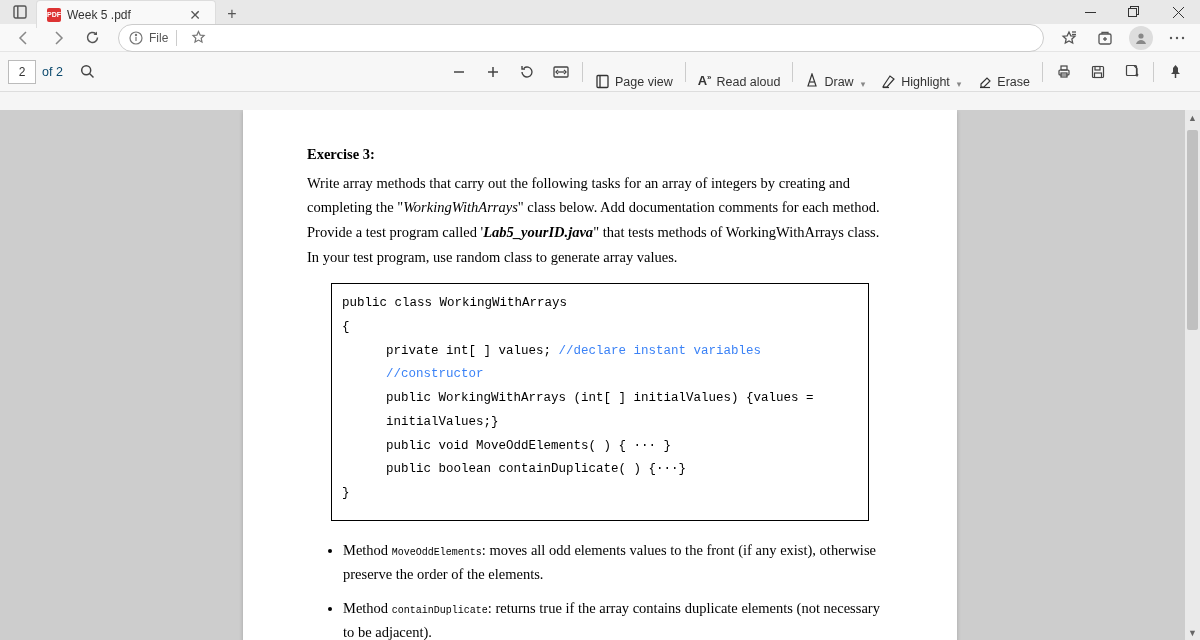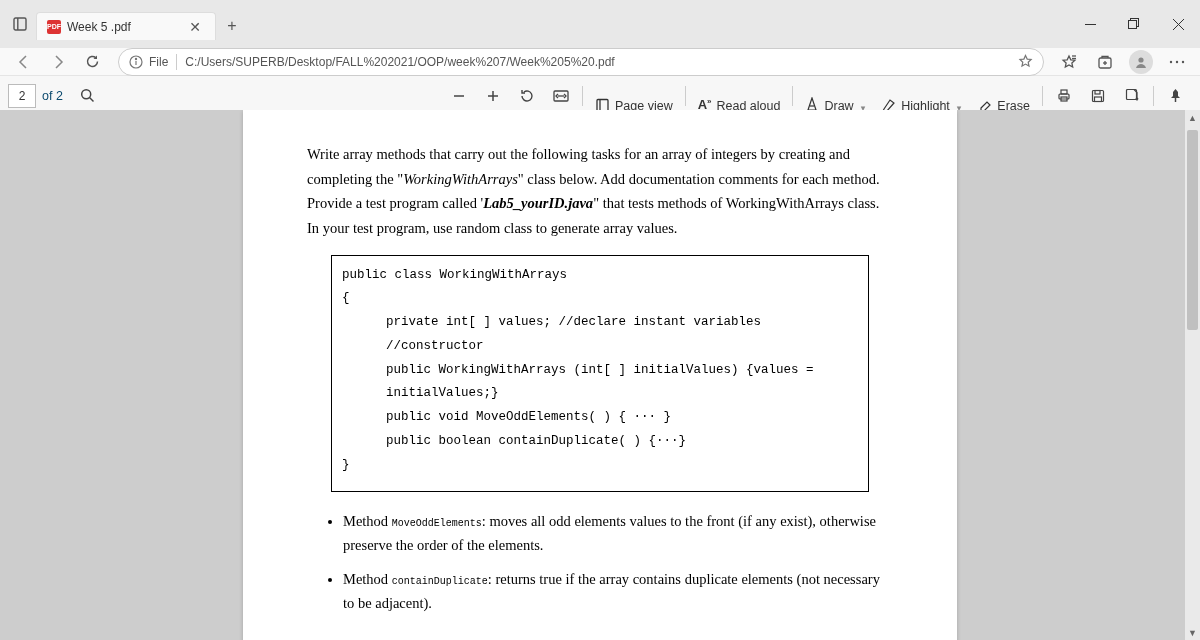--- a/index.html
+++ b/index.html
@@ -1,19 +1,19 @@
 <!DOCTYPE html>
 <html><head>
 <meta charset="utf-8">
 <style>
 * { margin: 0; padding: 0; box-sizing: border-box; }
 body { font-family: "Segoe UI", Arial, sans-serif; font-size: 12px; background: #f5f5f5; width: 1200px; height: 640px; overflow: hidden; position: relative; }
 
 
-.tab-bar { height: 48px; background: #e8e8e8; display: flex; align-items: center; padding-left: 4px; }
+.tab-bar { height: 24px; background: #e8e8e8; display: flex; align-items: center; padding-left: 4px; }
 .tab-left-icon { width: 32px; display: flex; justify-content: center; align-items: center; color: #555; }
 .tab { height: 28px; background: #f9f9f9; display: flex; align-items: center; padding: 0 10px; border-radius: 4px 4px 0 0; min-width: 180px; margin-top: 4px; border: 1px solid #ddd; border-bottom: none; }
 .tab .pdf-badge { width: 14px; height: 14px; background: #d33; color: #fff; font-size: 7px; font-weight: bold; display: flex; align-items: center; justify-content: center; border-radius: 2px; margin-right: 6px; }
 .tab .title { flex: 1; color: #333; }
 .tab .close { color: #555; font-size: 14px; padding: 0 4px; }
 .new-tab { width: 28px; height: 28px; display: flex; align-items: center; justify-content: center; color: #555; font-size: 16px; margin-top: 4px; margin-left: 2px; }
 .window-controls { margin-left: auto; display: flex; }
 .window-controls .wc { width: 44px; height: 32px; display: flex; align-items: center; justify-content: center; color: #333; }
 
 
@@ -47,21 +47,21 @@
 .scrollbar-v .thumb { position: absolute; right: 2px; width: 11px; top: 20px; height: 200px; background: #c0c0c0; border-radius: 2px; }
 .scrollbar-v .arrow { position: absolute; right: 0; width: 15px; height: 15px; display: flex; align-items: center; justify-content: center; font-size: 9px; color: #666; }
 .page { position: absolute; left: 243px; top: 0; width: 714px; min-height: 640px; background: #fff; box-shadow: 0 1px 4px rgba(0,0,0,.2); padding: 32px 64px; }
 .doc { font-family: "Times New Roman", serif; font-size: 14.5px; color: #000; line-height: 1.7; }
 .doc .ex-title { font-weight: bold; margin-bottom: 4px; }
 .doc .para { margin-bottom: 2px; }
 .doc em.cls { font-style: italic; }
 .doc strong { font-weight: bold; }
 .code-box { border: 1px solid #000; margin: 14px 24px; padding: 8px 10px 14px; font-family: "Courier New", monospace; font-size: 12.5px; line-height: 1.9; }
 .code-box .ind1 { padding-left: 44px; }
-.code-box .cm { color: #000000; }
+.code-box .cm { color: #3b82f6; }
 .bullets { margin-top: 18px; padding-left: 36px; }
 .bullets li { margin-bottom: 10px; font-family: "Times New Roman", serif; font-size: 14.5px; line-height: 1.65; list-style: disc; }
 .bullets li .mono { font-family: "Courier New", monospace; font-size: 10px; }
 </style>
 </head>
 <body>
 
 <div class="tab-bar">
   <div class="tab-left-icon">
     <svg width="14" height="14" viewBox="0 0 14 14" fill="none" stroke="currentColor" stroke-width="1.4">
@@ -116,21 +116,20 @@
   <div class="url-box">
     <span class="info-icon">
         <svg width="14" height="14" fill="none" stroke="currentColor" stroke-width="1.2">
           <circle cx="7" cy="7" r="6"></circle>
           <line x1="7" y1="6" x2="7" y2="10"></line>
           <circle cx="7" cy="4" r=".6" fill="currentColor"></circle>
         </svg>
       </span>
     <span class="file-label">File</span>
     <span class="sep-v"></span>
-    <span class="path">C:/Users/SUPERB/Desktop/FALL%202021/OOP/week%207/Week%205%20.pdf</span>
     <span class="star">
         <svg width="15" height="15" fill="none" stroke="currentColor" stroke-width="1.2">
           <path d="M7.5 1.5l1.7 3.6 3.9.4-2.9 2.7.8 3.9-3.5-2-3.5 2 .8-3.9L2 5.5l3.9-.4z"></path>
         </svg>
       </span>
   </div>
   <div class="addr-right">
     <div class="ic">
         <svg width="16" height="16" fill="none" stroke="currentColor" stroke-width="1.3">
           <path d="M8 2l1.8 3.8 4.1.4-3 2.8.8 4.1L8 11l-3.7 2.1.8-4.1-3-2.8 4.1-.4z"></path>
@@ -264,20 +263,21 @@
       <svg width="13" height="15" fill="currentColor">
         <path d="M6.5 1 L9 4 L9 8 L11 10 L2 10 L4 8 L4 4 Z"></path>
         <line x1="6.5" y1="10" x2="6.5" y2="14" stroke="currentColor" stroke-width="1.5"></line>
       </svg>
     </div>
 </div>
 
 <div class="work-area">
   <div class="page">
     <div class="doc">
+      <div class="ex-title">Exercise 3:</div>
       <div class="para">
         <span>Write array methods that carry out the following tasks for an array of integers by creating and completing the "</span><em class="cls">WorkingWithArrays</em><span>" class below. Add documentation comments for each method. Provide a test program called '</span><strong><em>Lab5_yourID.java</em></strong><span>" that tests methods of WorkingWithArrays class. In your test program, use random class to generate array values.</span>
       </div>
       <div class="code-box">
         <div>public class WorkingWithArrays</div>
         <div>{</div>
         <div class="ind1"><span>private int[ ] values; </span><span class="cm">//declare instant variables</span></div>
         <div class="ind1"><span class="cm">//constructor</span></div>
         <div class="ind1">public WorkingWithArrays (int[ ] initialValues) {values = initialValues;}</div>
         <div class="ind1">public void MoveOddElements( ) { ··· }</div>

